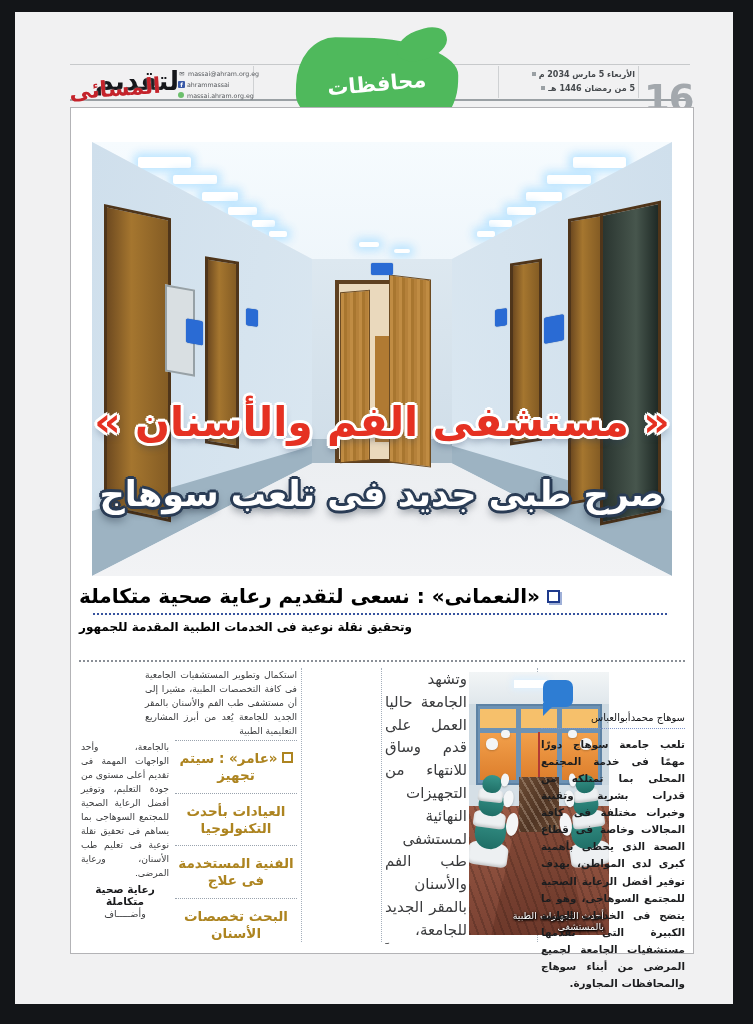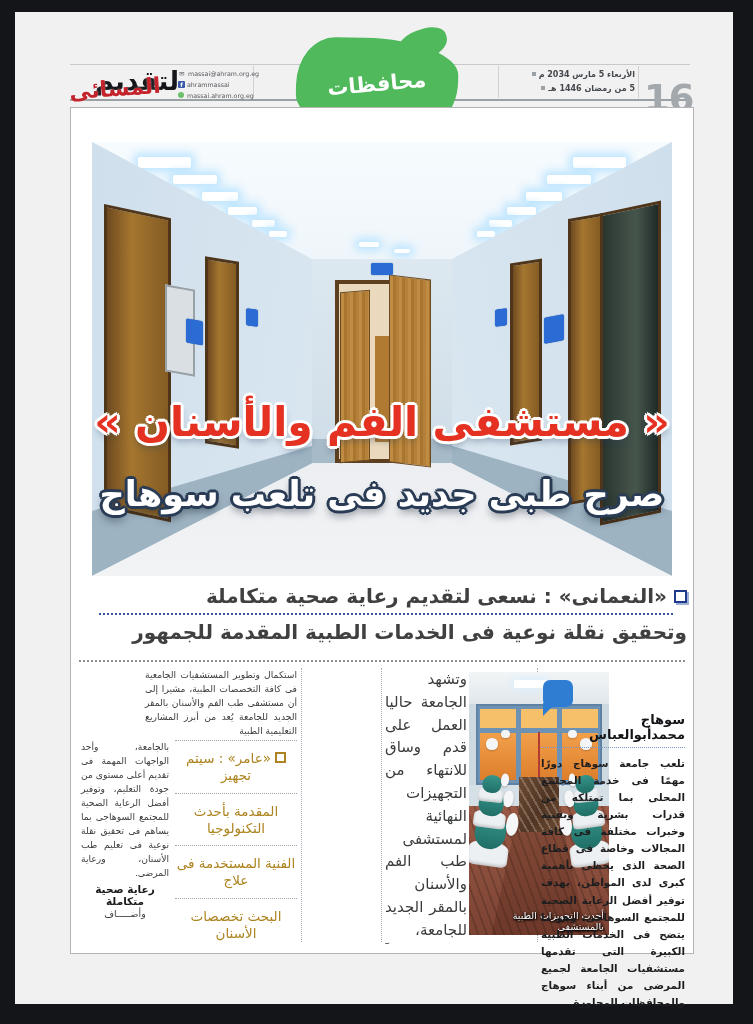--- a/index.html
+++ b/index.html
@@ -56,35 +56,35 @@
   .pm-board{position:absolute;background:#d9dfe2;border:2px solid #97a1a6;box-sizing:border-box;}
 
   .headline-kicker{position:absolute;left:0;right:0;top:256px;text-align:center;
      font-size:41px;font-weight:bold;color:#e53122;letter-spacing:-1px;
      text-shadow:-2px -2px 0 #fff,2px -2px 0 #fff,-2px 2px 0 #fff,2px 2px 0 #fff,-3px 0 0 #fff,3px 0 0 #fff,0 -3px 0 #fff,0 3px 0 #fff,0 5px 7px rgba(40,60,90,.4);}
   .headline-main{position:absolute;left:0;right:0;top:332px;text-align:center;
      font-size:35px;font-weight:bold;color:#fff;
      text-shadow:-2px -2px 0 #2a3c55,2px -2px 0 #2a3c55,-2px 2px 0 #2a3c55,2px 2px 0 #2a3c55,-3px 0 0 #2a3c55,3px 0 0 #2a3c55,0 -3px 0 #2a3c55,0 3px 0 #2a3c55,0 5px 8px rgba(10,20,35,.55);}
 
   
-  .subhead{left:14px;top:476px;width:602px;text-align:right;direction:rtl;color:#404040;font-weight:bold;}
+  .subhead{left:8px;top:476px;width:602px;text-align:left;direction:rtl;color:#000000;font-weight:bold;}
   .subhead .l1{font-size:20px;}
   .subhead .divider{border-bottom:2px dotted #37539e;margin:5px 14px;}
-  .subhead .l2{font-size:20px;}
+  .subhead .l2{font-size:12px;}
   .nsq{display:inline-block;width:9px;height:9px;border:2px solid #1e3a8c;background:#fff;box-shadow:2px 2px 0 #9fb0d8;margin-left:7px;}
   .cols-rule{left:8px;top:552px;width:606px;border-top:2px dotted #8a8f96;}
 
   
   #cols{left:8px;top:558px;width:606px;height:280px;direction:rtl;}
   .vdot{position:absolute;top:2px;height:274px;width:0;border-left:1px dotted #a5afbb;}
   .bodytxt{font-size:9.2px;line-height:1.52;text-align:justify;color:#3a3b3d;direction:rtl;}
   .col-wide{position:absolute;left:0;top:2px;width:218px;height:276px;overflow:hidden;}
   .p-top,.p-bottom{width:152px;}
   .mid-row{display:flex;direction:rtl;margin-top:2px;}
-  .pq{width:122px;margin-left:6px;text-align:center;color:#ad8420;font-weight:normal;font-size:13.5px;direction:rtl;}
+  .pq{width:122px;margin-left:6px;text-align:center;color:#ad8420;font-weight:bold;font-size:13.5px;direction:rtl;}
   .pq .pq-line{padding:9px 0;border-bottom:1px dotted #9aa3ae;line-height:1.25;}
   .pq .pq-line:first-child{border-top:1px dotted #9aa3ae;}
   .gsq{display:inline-block;width:7px;height:7px;border:2px solid #ad8420;background:#fff;margin-left:4px;}
   .narrow{width:88px;}
   .subhead-inline{font-weight:bold;color:#17181a;font-size:10.5px;text-align:center;margin:3px 0 1px;}
   .word-added{text-align:center;font-size:9.4px;color:#3a3b3d;margin-bottom:2px;}
   .col-a{position:absolute;left:306px;top:2px;width:82px;height:276px;overflow:hidden;}
   .subhead-a{font-weight:bold;color:#17181a;font-size:10.5px;margin:2px 0;text-align:right;}
 
   
@@ -109,21 +109,21 @@
   .chair.rgt .c-head{left:-5%;}
   .lamp{position:absolute;background:#f3f5f6;border-radius:45%;box-shadow:0 1px 2px rgba(0,0,0,.2);}
   .ps-caption{position:absolute;left:3px;right:5px;bottom:3px;color:#fff;font-size:9.5px;font-weight:normal;text-align:right;direction:rtl;
      text-shadow:0 1px 2px #000,0 0 3px #000,1px 1px 2px #000;}
 
   
   .col-intro{position:absolute;left:462px;top:0;width:144px;height:278px;}
   .quote-glyph{position:absolute;left:2px;top:14px;width:30px;height:36px;}
   .quote-glyph .q1{position:absolute;left:0;right:0;top:0;bottom:9px;background:#2e7dd3;border-radius:7px;}
   .quote-glyph .q2{position:absolute;left:0;bottom:0;width:13px;height:13px;background:#2e7dd3;clip-path:polygon(0 100%,0 0,100% 0);}
-  .byline{margin-top:46px;text-align:right;font-size:13px;font-weight:bold;color:#141518;direction:rtl;}
+  .byline{margin-top:46px;text-align:right;font-size:10px;font-weight:normal;color:#141518;direction:rtl;}
   .byline-rule{border-bottom:1px dotted #7d93c9;margin:5px 0 7px;}
   .intro{font-size:10.4px;font-weight:bold;line-height:1.64;text-align:justify;color:#1c1d1f;direction:rtl;}
 </style>
 </head>
 <body>
 
 <div id="paper">
 
   <div class="abs hrule-top"></div>
   <div class="abs hrule-bot"></div>
@@ -223,21 +223,21 @@
     <div class="abs" id="cols">
       <div class="vdot" style="left:222px;"></div>
       <div class="vdot" style="left:302px;"></div>
       <div class="vdot" style="left:458px;"></div>
 
       <div class="col-wide">
         <div class="bodytxt p-top">استكمال وتطوير المستشفيات الجامعية فى كافة التخصصات الطبية، مشيرا إلى أن مستشفى طب الفم والأسنان بالمقر الجديد للجامعة يُعد من أبرز المشاريع التعليمية الطبية</div>
         <div class="mid-row">
           <div class="pq">
             <div class="pq-line"><span class="gsq"></span><span>«عامر» : سيتم تجهيز</span></div>
-            <div class="pq-line">المقدمة بأحدث التكنولوجيا</div>
+            <div class="pq-line">العيادات بأحدث التكنولوجيا</div>
             <div class="pq-line">الفنية المستخدمة فى علاج</div>
             <div class="pq-line">البحث تخصصات الأسنان</div>
           </div>
           <div class="narrow">
             <div class="bodytxt">بالجامعة، وأحد الواجهات المهمة فى تقديم أعلى مستوى من جودة التعليم، وتوفير أفضل الرعاية الصحية للمجتمع السوهاجى بما يساهم فى تحقيق نقلة نوعية فى تعليم طب الأسنان، ورعاية المرضى.</div>
             <div class="subhead-inline">رعاية صحية متكاملة</div>
             <div class="word-added">وأضـــــاف</div>
           </div>
         </div>
 

